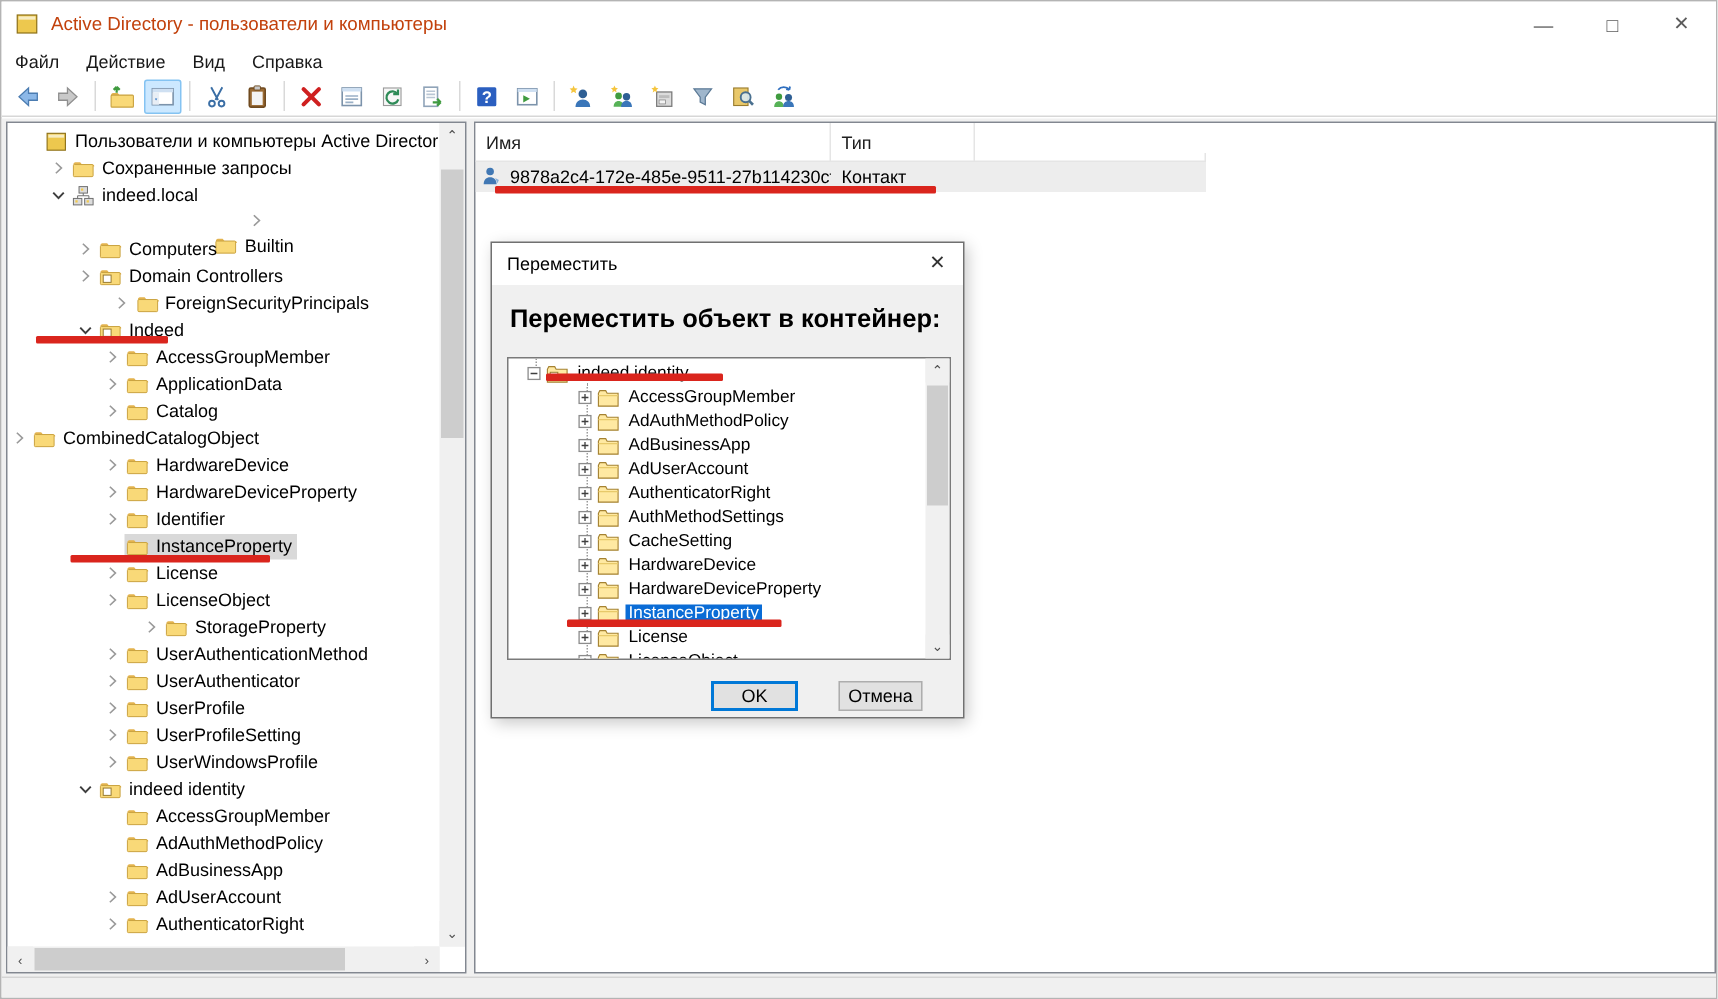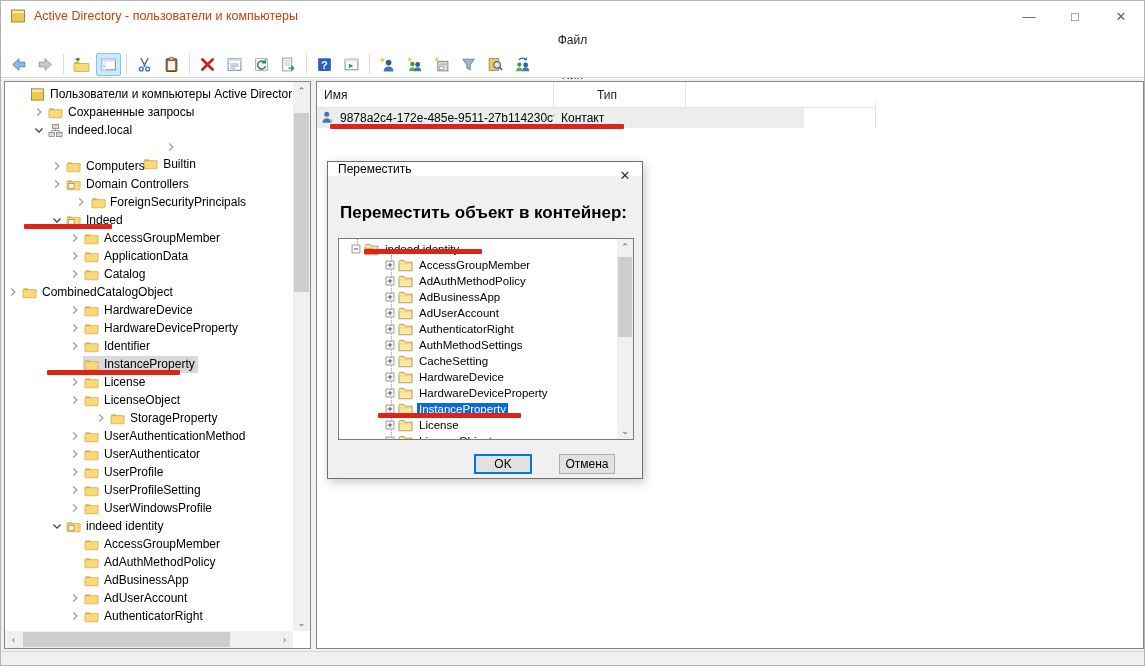--- a/index.html
+++ b/index.html
@@ -7,21 +7,21 @@
   .window{position:relative;width:1145px;height:666px;background:#fff;border:1px solid #b4b4b4;overflow:hidden;}
 
   
   .titlebar{position:absolute;left:0;top:0;width:100%;height:30px;background:#fff;display:flex;align-items:center;}
   .titlebar .appicon{margin-left:9px;width:16px;height:16px;flex:0 0 16px;}
   .titlebar .title{margin-left:8px;font-size:12.5px;color:#c2410c;white-space:nowrap;}
   .wincontrols{position:absolute;right:0;top:0;height:30px;display:flex;}
   .wbtn{width:46px;height:30px;display:flex;align-items:center;justify-content:center;color:#5c5c5c;font-size:13px;}
 
   
-  .menubar{position:absolute;left:0;top:30px;width:100%;height:20px;background:#fff;display:flex;align-items:center;font-size:12px;color:#1a1a1a;flex-direction:column;}
+  .menubar{position:absolute;left:0;top:30px;width:100%;height:20px;background:#fff;display:flex;align-items:center;font-size:12px;color:#1a1a1a;}
   .menuitem{padding:2px 9px;cursor:default;}
 
   
   .toolbar{position:absolute;left:0;top:50px;width:100%;height:27px;background:#fff;border-bottom:1px solid #d7d7d7;display:flex;align-items:center;padding-left:4px;}
   .tbtn{width:25px;height:23px;display:flex;align-items:center;justify-content:center;border:1px solid transparent;border-radius:2px;margin:0 1px;}
   .tbtn.hl{background:#cce8ff;border-color:#84c3f2;}
   .tbtn svg{width:17px;height:17px;}
   .tsep{width:1px;height:20px;background:#d9d9d9;margin:0 4px;}
 
   
@@ -49,31 +49,31 @@
   .ctree .trow.sel .lbl{background:#0a6cd6;color:#fff;}
   .cline{position:absolute;border-left:1px dotted #9a9a9a;width:0;z-index:0;}
 
   
   .vsb{position:absolute;top:0;right:0;width:17px;background:#f0f0f0;}
   .hsb{position:absolute;left:0;bottom:0;height:17px;background:#f0f0f0;}
   .sb-arrow{position:absolute;display:flex;align-items:center;justify-content:center;color:#505050;background:#f0f0f0;font-size:9px;}
   .sb-thumb{position:absolute;background:#cdcdcd;}
 
   
-  .lv-header{position:absolute;left:0;top:0;height:26px;display:flex;font-size:12px;color:#202020;border-bottom:1px solid #e5e5e5;background:#fff;gap:36px;}
+  .lv-header{position:absolute;left:0;top:0;height:26px;display:flex;font-size:12px;color:#202020;border-bottom:1px solid #e5e5e5;background:#fff;}
   .lv-col{display:flex;align-items:center;padding-left:7px;border-right:1px solid #e5e5e5;height:26px;}
   .lv-rows{position:absolute;left:0;top:26px;right:0;}
   .lv-row{height:20px;display:flex;align-items:center;font-size:12px;}
   .lv-row .cicon{width:16px;height:16px;margin:0 4px 0 3px;}
   .lv-row .cicon svg{width:15px;height:15px;}
   .lv-cell{white-space:nowrap;overflow:hidden;}
 
   
   .dialog{position:absolute;left:326px;top:160px;width:316px;height:318px;background:#f0f0f0;border:1px solid #707070;box-shadow:2px 3px 10px rgba(0,0,0,.22);}
-  .dlg-titlebar{position:absolute;left:0;top:0;width:100%;height:14px;background:#fff;display:flex;align-items:center;}
+  .dlg-titlebar{position:absolute;left:0;top:0;width:100%;height:28px;background:#fff;display:flex;align-items:center;}
   .dlg-title{margin-left:10px;font-size:12px;color:#000;}
   .dlg-close{position:absolute;right:6px;top:3px;width:22px;height:20px;display:flex;align-items:center;justify-content:center;color:#333;font-size:13px;}
   .dlg-label{position:absolute;left:12px;top:41px;font-size:17px;color:#000;font-weight:bold;}
   .dlg-treebox{position:absolute;left:10px;top:76px;width:296px;height:202px;background:#fff;border:1px solid #7a7a7a;overflow:hidden;}
   .dlg-treebox .ctree{position:absolute;left:0;top:2px;right:17px;bottom:0;overflow:hidden;}
   .btn{position:absolute;height:20px;background:#e1e1e1;border:1px solid #adadad;font-size:12px;display:flex;align-items:center;justify-content:center;color:#000;}
   .btn.default{border:2px solid #0078d7;}
   .btn-ok{left:146px;top:292px;width:58px;}
   .btn-cancel{left:231px;top:292px;width:56px;}
 

